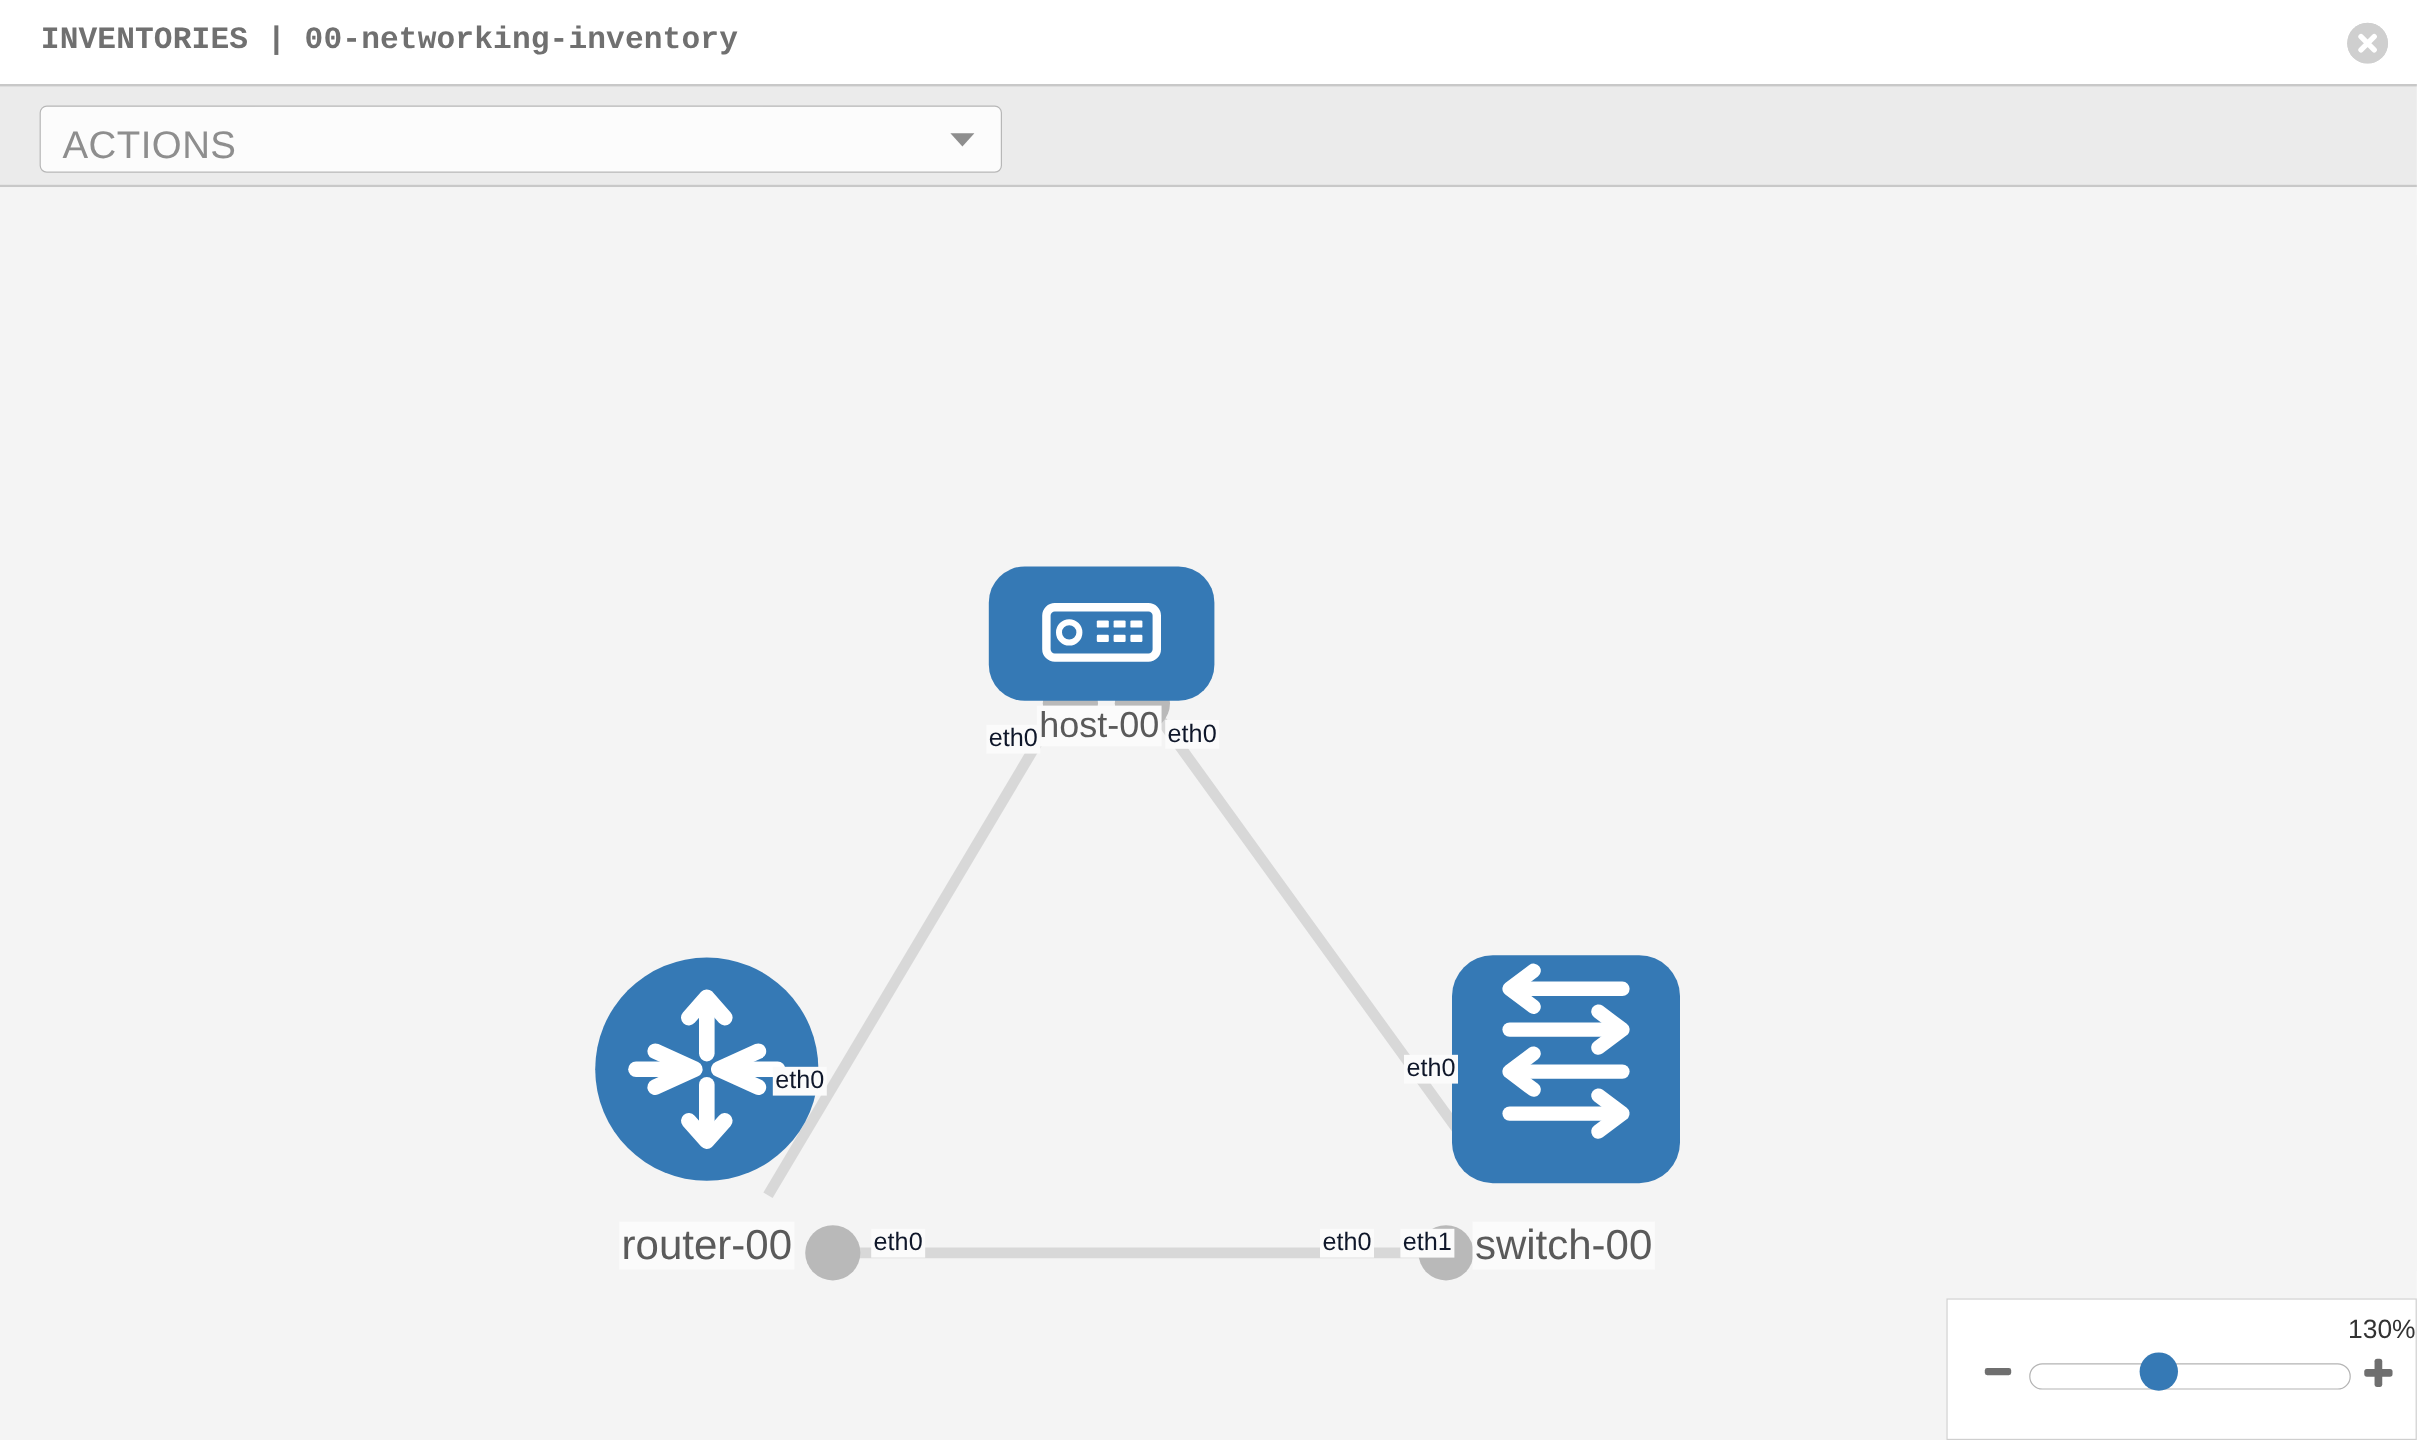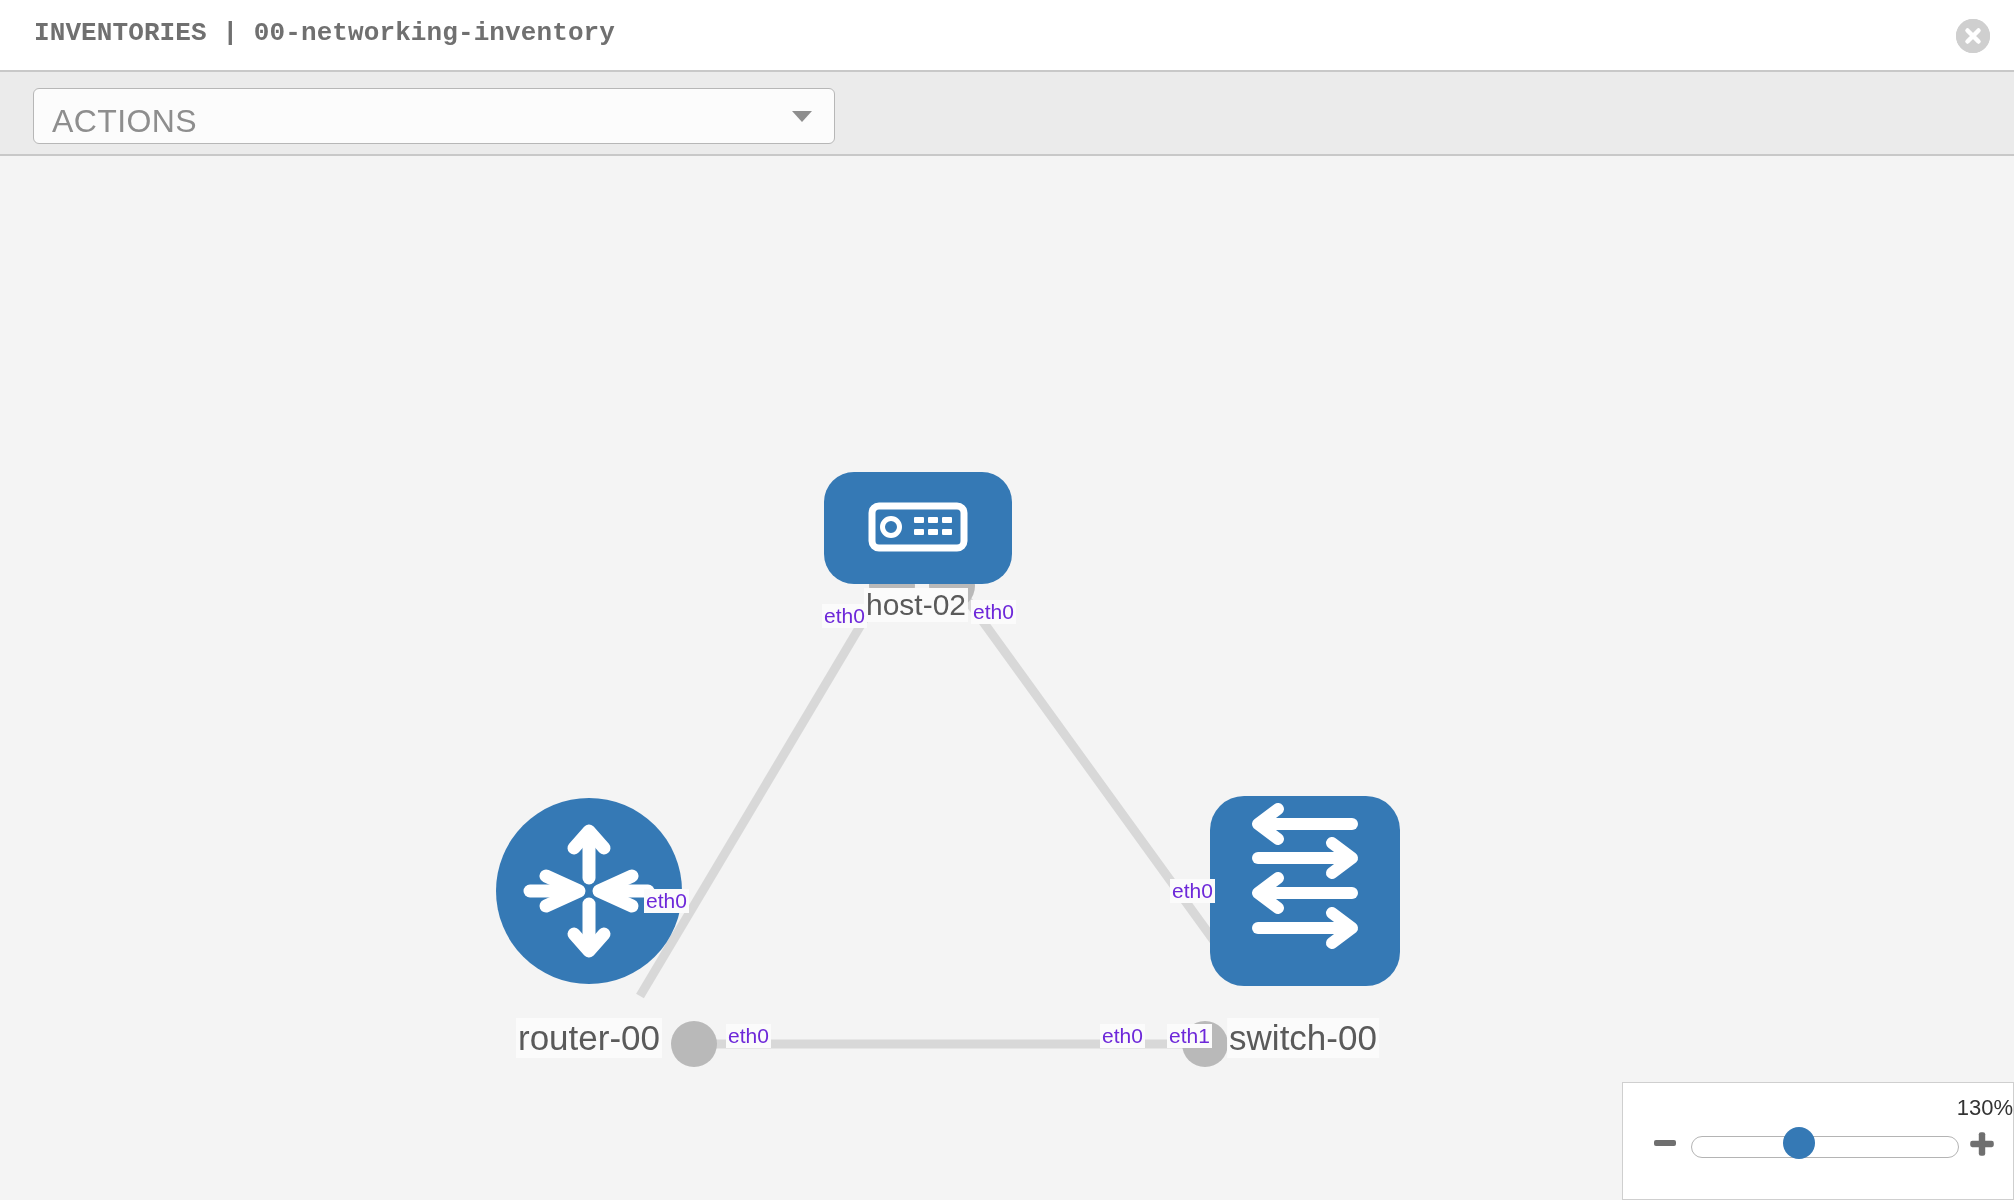--- a/index.html
+++ b/index.html
@@ -138,21 +138,21 @@
     font-size: 35px;
     color: #5a5a5a;
     background: #fbfbfb;
     white-space: nowrap;
     padding: 0 2px;
     transform: translateX(-50%);
   }
   .iface-label {
     position: absolute;
     font-size: 21px;
-    color: #6d28d9;
+    color: #0f172a;
     background: #fbfbfb;
     white-space: nowrap;
     padding: 0 2px;
   }
 
   
   .zoom-widget {
     position: absolute;
     left: 1622px;
     top: 1082px;
@@ -297,21 +297,21 @@
         <path d="M1352 737 L1262 737"></path>
         <path d="M1278 722 L1258 737 L1278 752"></path>
         <path d="M1258 772 L1348 772"></path>
         <path d="M1332 757 L1352 772 L1332 787"></path>
         <path d="M1352 668 L1262 668"></path>
         <path d="M1278 653 L1258 668 L1278 683"></path>
       </g>
     </g>
   </svg>
 
-  <div class="node-label" style="left:916px; top:432px; font-size:30px;">host-02</div>
+  <div class="node-label" style="left:916px; top:432px; font-size:30px;">host-00</div>
   <div class="node-label" style="left:589px; top:862px;">router-00</div>
   <div class="node-label" style="left:1303px; top:862px;">switch-00</div>
 
   <div class="iface-label" style="left:822px; top:448px;">eth0</div>
   <div class="iface-label" style="left:971px; top:444px;">eth0</div>
   <div class="iface-label" style="left:644px; top:733px;">eth0</div>
   <div class="iface-label" style="left:1170px; top:723px;">eth0</div>
   <div class="iface-label" style="left:726px; top:868px;">eth0</div>
   <div class="iface-label" style="left:1100px; top:868px;">eth0</div>
   <div class="iface-label" style="left:1167px; top:868px;">eth1</div>

